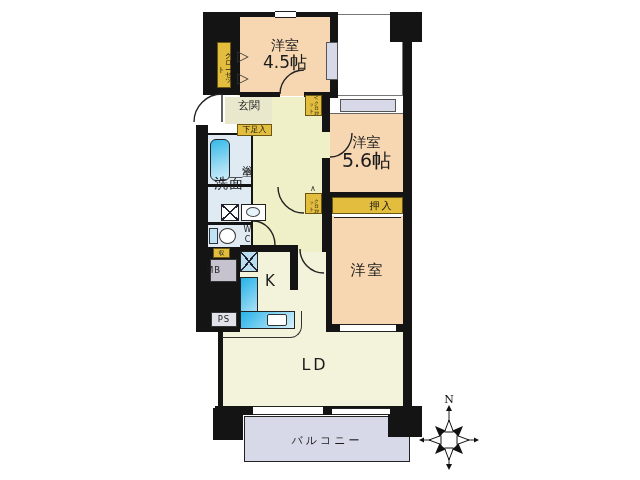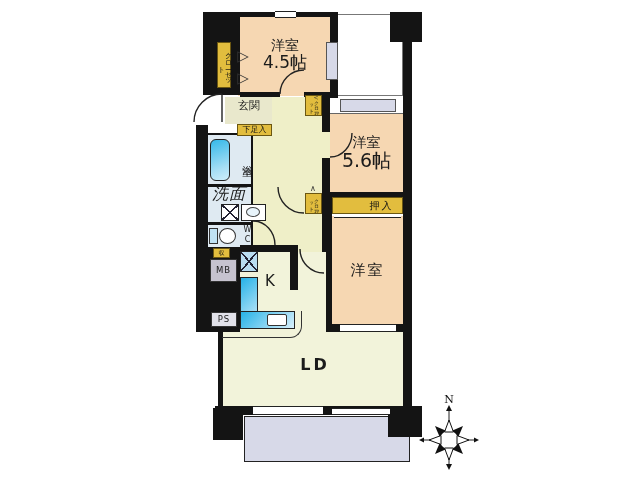--- a/index.html
+++ b/index.html
@@ -127,28 +127,29 @@
   <div class="txt" style="left:240px;top:24px;width:90px;height:62px;flex-direction:column;">
     <span style="font-size:14px;">洋室</span>
     <span style="font-size:17px;">4.5帖</span>
   </div>
   <div class="txt" style="left:330px;top:118px;width:73px;height:70px;flex-direction:column;">
     <span style="font-size:14px;">洋室</span>
     <span style="font-size:19px;">5.6帖</span>
   </div>
   <div class="txt" style="left:334px;top:258px;width:67px;height:26px;font-size:15px;letter-spacing:2px;">洋室</div>
   <div class="txt" style="left:250px;top:338px;width:130px;height:54px;flex-direction:column;">
-    <span style="font-size:16px;letter-spacing:3px;font-weight:bold;">LD</span>
+    <span style="font-size:16px;letter-spacing:3px;">LD</span>
   </div>
   <div class="txt" style="left:258px;top:272px;width:24px;height:20px;font-size:15px;">K</div>
   <div class="txt" style="left:228px;top:98px;width:42px;height:16px;font-size:11px;">玄関</div>
   <div class="txt vert" style="left:241px;top:140px;width:12px;height:36px;font-size:10px;">浴室</div>
-  <div class="txt" style="left:207px;top:187px;width:44px;height:14px;font-size:16px;letter-spacing:1px;font-style:italic;">洗面</div>
+  <div class="txt" style="left:207px;top:176px;width:44px;height:14px;font-size:14px;letter-spacing:1px;">洗面</div>
   <div class="txt" style="left:242px;top:224px;width:11px;height:22px;font-size:8px;word-break:break-all;line-height:1.2;">WC</div>
-  <div class="txt" style="left:210px;top:259px;width:27px;height:23px;font-size:8.5px;letter-spacing:1px;">MB</div>
+  <div class="txt" style="left:254px;top:432px;width:146px;height:18px;font-size:11px;letter-spacing:3px;">バルコニー</div>
+  <div class="txt" style="left:200px;top:259px;width:27px;height:23px;font-size:8.5px;letter-spacing:1px;">MB</div>
   <div class="txt" style="left:211px;top:312px;width:26px;height:15px;font-size:8.5px;letter-spacing:1px;">PS</div>
 
   <svg class="abs" style="left:415px;top:392px;" width="68" height="80" viewBox="0 0 68 80">
     <text x="34" y="11" text-anchor="middle" font-size="11" font-family="DejaVu Serif, Liberation Serif, serif" fill="#111">N</text>
     <line x1="34" y1="18" x2="34" y2="76" stroke="#222" stroke-width="1"></line>
     <line x1="6" y1="48" x2="62" y2="48" stroke="#222" stroke-width="1"></line>
     <path d="M34 13 L31 19 L37 19 Z" fill="#111"></path>
     <path d="M4 48 L9 45.5 L9 50.5 Z" fill="#111"></path>
     <path d="M64 48 L59 45.5 L59 50.5 Z" fill="#111"></path>
     <path d="M34 78 L31 72 L37 72 Z" fill="#111"></path>

